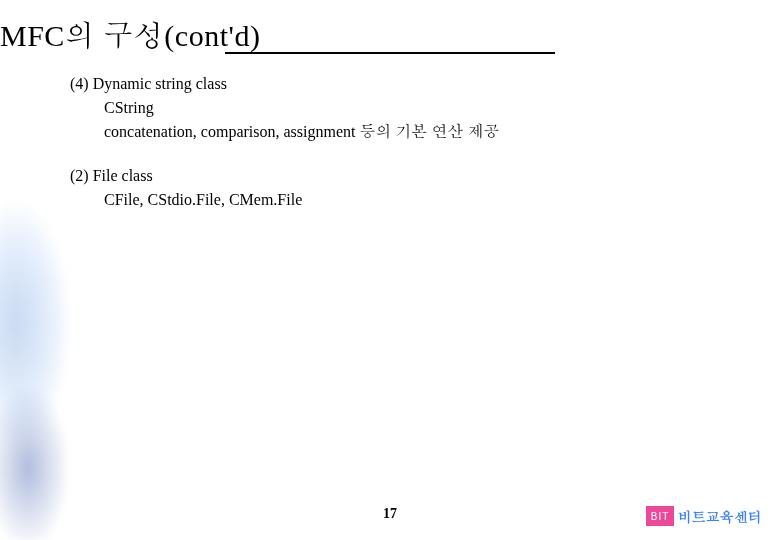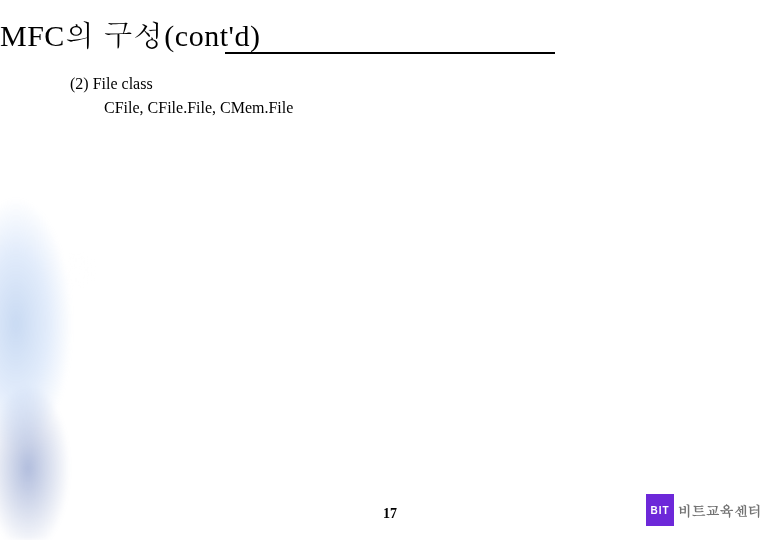--- a/index.html
+++ b/index.html
@@ -73,52 +73,57 @@
     .footer-logo {
       position: absolute;
       right: 18px;
       bottom: 14px;
       display: flex;
       align-items: center;
       gap: 4px;
     }
     .logo-box {
       width: 28px;
-      height: 32px;
-      background: #6d28d9;
+      height: 20px;
+      background: #ec4899;
       color: #fff;
       font-size: 10px;
-      font-weight: bold;
+      font-weight: normal;
       display: flex;
       align-items: center;
       justify-content: center;
       letter-spacing: 1px;
       font-family: sans-serif;
     }
     .logo-text {
       font-size: 14px;
       font-weight: bold;
-      color: #737373;
+      color: #3b82f6;
       font-family: "Batang", "Times New Roman", serif;
     }
   </style>
 </head>
 <body>
 
 <div class="background-deco"></div>
 
 <div class="slide-title">MFC의 구성(cont'd)</div>
 <div class="title-underline"></div>
 
 <div class="content">
 
+  <div class="section">
+    <div class="section-head">(4) Dynamic string class</div>
+    <div class="indent-line">CString</div>
+    <div class="indent-line">concatenation, comparison, assignment 등의 기본 연산 제공</div>
+  </div>
 
   <div class="section">
     <div class="section-head">(2) File class</div>
-    <div class="indent-line">CFile, CFile.File, CMem.File</div>
+    <div class="indent-line">CFile, CStdio.File, CMem.File</div>
   </div>
 
 </div>
 
 <div class="page-number">17</div>
 
 <div class="footer-logo">
   <div class="logo-box">BIT</div>
   <div class="logo-text">비트교육센터</div>
 </div>

